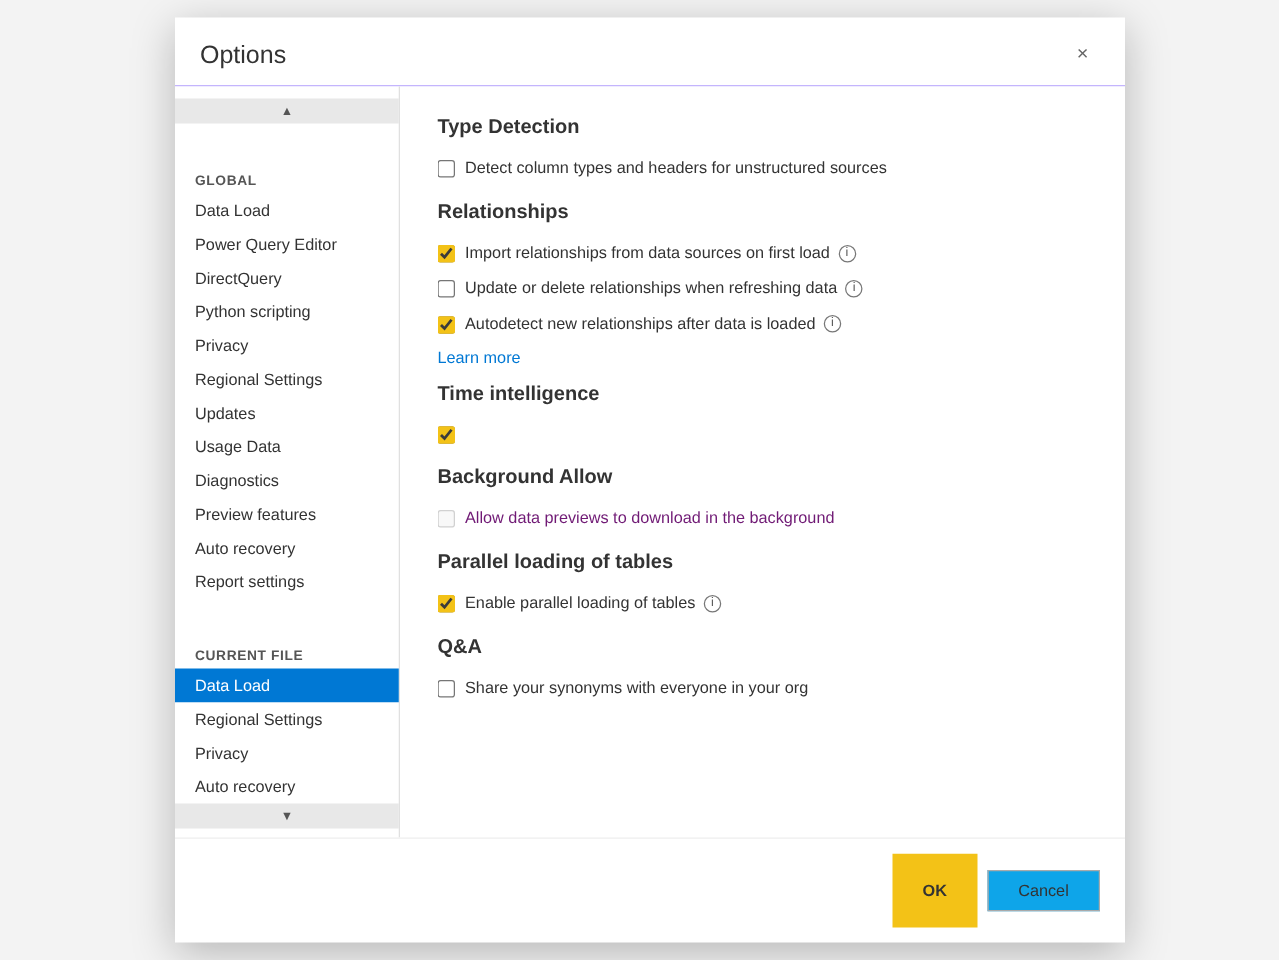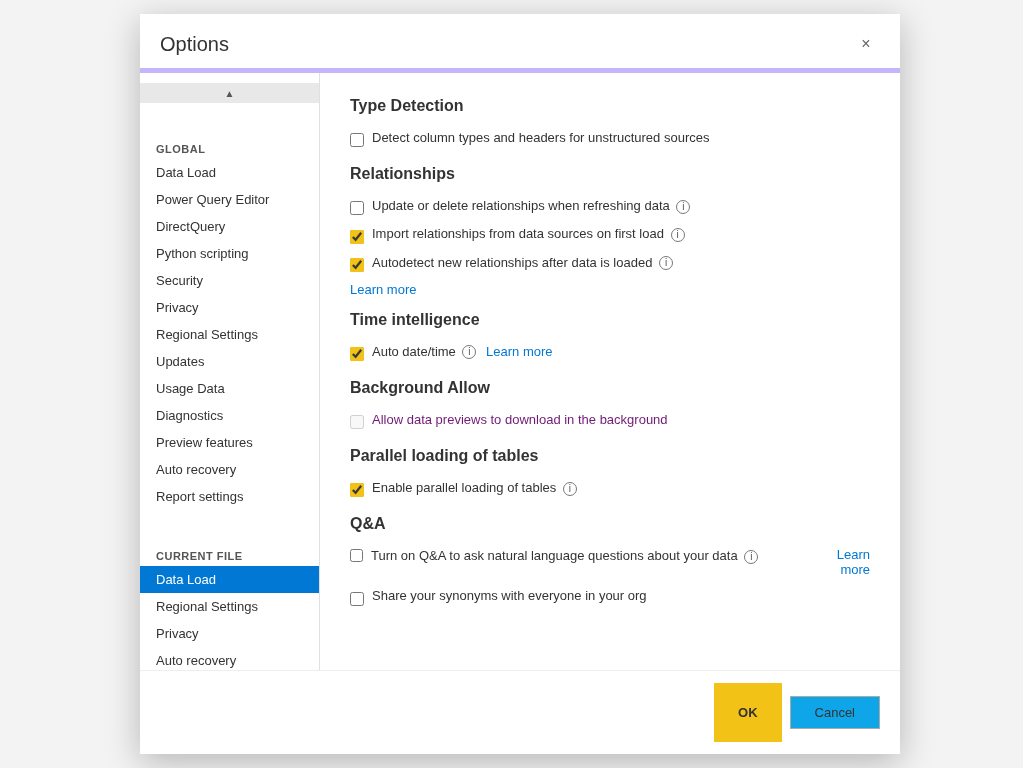--- a/index.html
+++ b/index.html
@@ -31,21 +31,21 @@
       box-shadow: 0 8px 32px rgba(0,0,0,0.25);
       display: flex;
       flex-direction: column;
     }
 
     .dialog-header {
       display: flex;
       align-items: center;
       justify-content: space-between;
       padding: 16px 20px 10px 20px;
-      border-bottom: 5px solid #c4b5fd;
+      border-bottom: 1px solid #c4b5fd;
     }
 
     .dialog-title {
       font-size: 20px;
       font-weight: 300;
       color: #333;
     }
 
     .dialog-close {
       width: 28px;
@@ -106,21 +106,21 @@
 
     .section-title {
       font-size: 16px;
       font-weight: 700;
       color: #333;
       margin-bottom: 14px;
     }
 
     .option-row {
       display: flex;
-      align-items: flex-end;
+      align-items: center;
       margin-bottom: 10px;
       gap: 8px;
     }
 
     .option-row input[type="checkbox"] {
       margin-top: 2px;
       width: 14px;
       height: 14px;
       flex-shrink: 0;
     }
@@ -240,21 +240,20 @@
 
     <div class="sidebar">
       <div class="scroll-arrow">▲</div>
 
       <div class="section-header">GLOBAL</div>
 
       <div class="sidebar-item">Data Load</div>
       <div class="sidebar-item">Power Query Editor</div>
       <div class="sidebar-item">DirectQuery</div>
       <div class="sidebar-item">Python scripting</div>
-      <div class="sidebar-item">Security</div>
       <div class="sidebar-item">Privacy</div>
       <div class="sidebar-item">Regional Settings</div>
       <div class="sidebar-item">Updates</div>
       <div class="sidebar-item">Usage Data</div>
       <div class="sidebar-item">Diagnostics</div>
       <div class="sidebar-item">Preview features</div>
       <div class="sidebar-item">Auto recovery</div>
       <div class="sidebar-item">Report settings</div>
 
       <div class="section-header">CURRENT FILE</div>
@@ -273,55 +272,50 @@
       <div class="option-row">
         <input type="checkbox" class="checkbox-yellow" style="">
         <span class="option-label">Detect column types and headers for unstructured sources</span>
       </div>
 
       <div class="section-divider"></div>
 
       <div class="section-title">Relationships</div>
 
       <div class="option-row">
+        <input type="checkbox" class="checkbox-yellow" checked="" style="">
+        <span class="option-label">
+          Import relationships from data sources on first load
+          <span class="info-icon">i</span>
+        </span>
+      </div>
+
+      <div class="option-row">
         <input type="checkbox" class="checkbox-yellow" style="">
         <span class="option-label">
           Update or delete relationships when refreshing data
           <span class="info-icon">i</span>
         </span>
       </div>
 
       <div class="option-row">
         <input type="checkbox" class="checkbox-yellow" checked="" style="">
         <span class="option-label">
-          Import relationships from data sources on first load
-          <span class="info-icon">i</span>
-        </span>
-      </div>
-
-      <div class="option-row">
-        <input type="checkbox" class="checkbox-yellow" checked="" style="">
-        <span class="option-label">
           Autodetect new relationships after data is loaded
           <span class="info-icon">i</span>
         </span>
       </div>
 
       <div style="margin-bottom: 14px;">
         <a class="learn-more-link">Learn more</a>
       </div>
 
       <div class="section-title">Time intelligence</div>
       <div class="option-row">
         <input type="checkbox" class="checkbox-yellow" checked="" style="">
-        <span class="option-label">
-          Auto date/time
-          <span class="info-icon">i</span>
-          <a class="learn-more-link" style="margin-left:6px;">Learn more</a>
-        </span>
       </div>
 
       <div class="section-divider"></div>
 
       <div class="section-title">Background Allow</div>
       <div class="option-row">
         <input type="checkbox" class="checkbox-yellow" disabled="" style="">
         <span class="option-label" style="color:#701a75;">Allow data previews to download in the background</span>
       </div>
 
@@ -333,32 +327,20 @@
         <span class="option-label">
           Enable parallel loading of tables
           <span class="info-icon">i</span>
         </span>
       </div>
 
       <div class="section-divider"></div>
 
       <div class="section-title">Q&amp;A</div>
 
-      <div class="qna-row">
-        <input type="checkbox" class="checkbox-yellow" style="margin-top: 2px;">
-        <div class="qna-text-block">
-          <span class="option-label">
-            Turn on Q&amp;A to ask natural language questions about your data
-            <span class="info-icon">i</span>
-          </span>
-        </div>
-        <div style="text-align:right; min-width:70px;">
-          <a class="learn-more-link">Learn<br>more</a>
-        </div>
-      </div>
 
       <div class="option-row">
         <input type="checkbox" class="checkbox-yellow" style="">
         <span class="option-label">Share your synonyms with everyone in your org</span>
       </div>
 
     </div>
   </div>
 
   <div class="dialog-footer">

